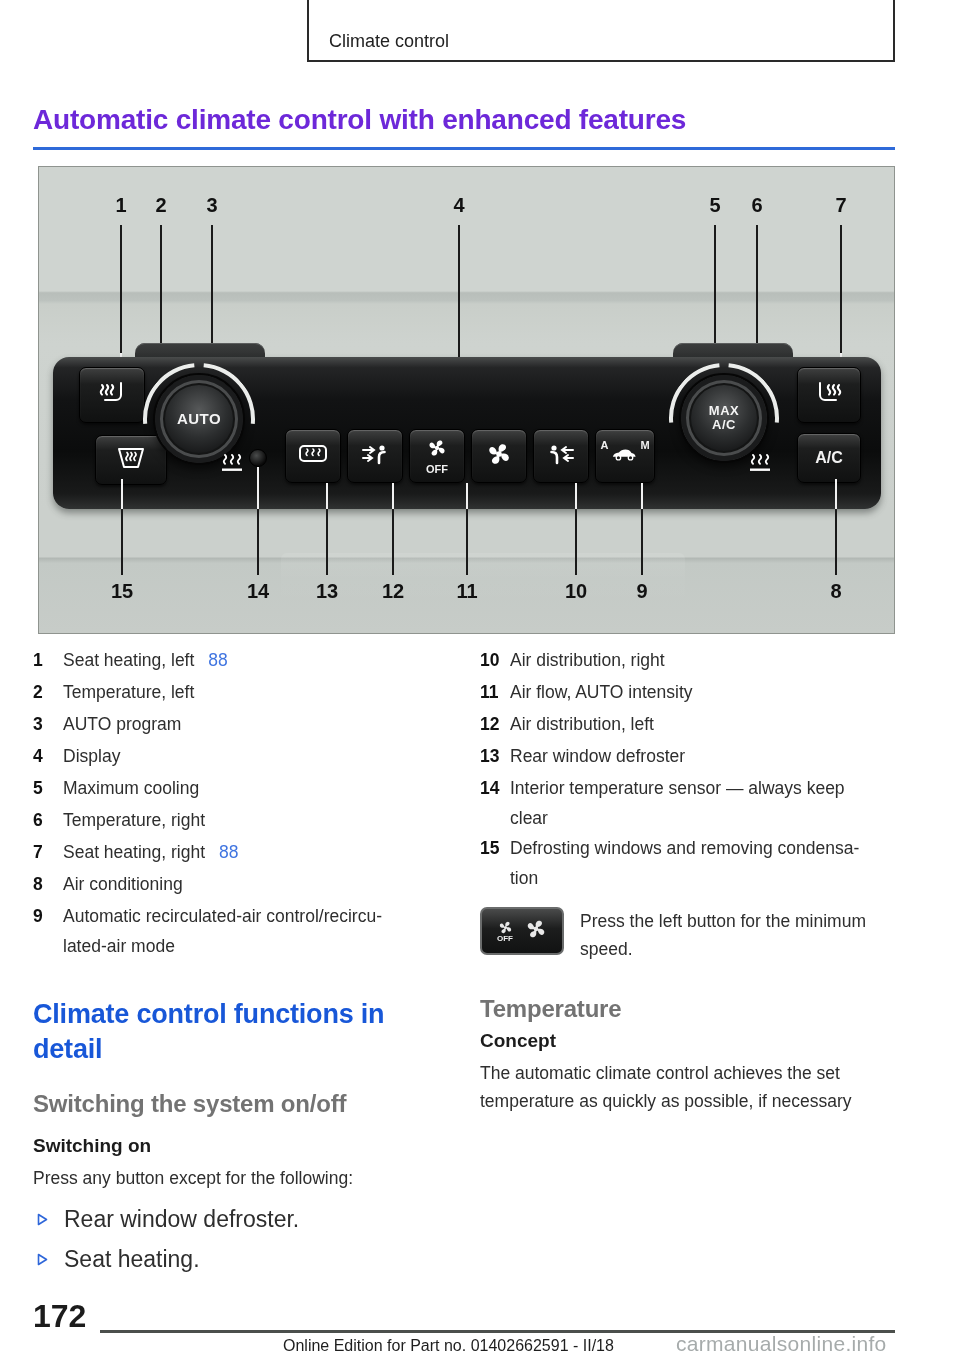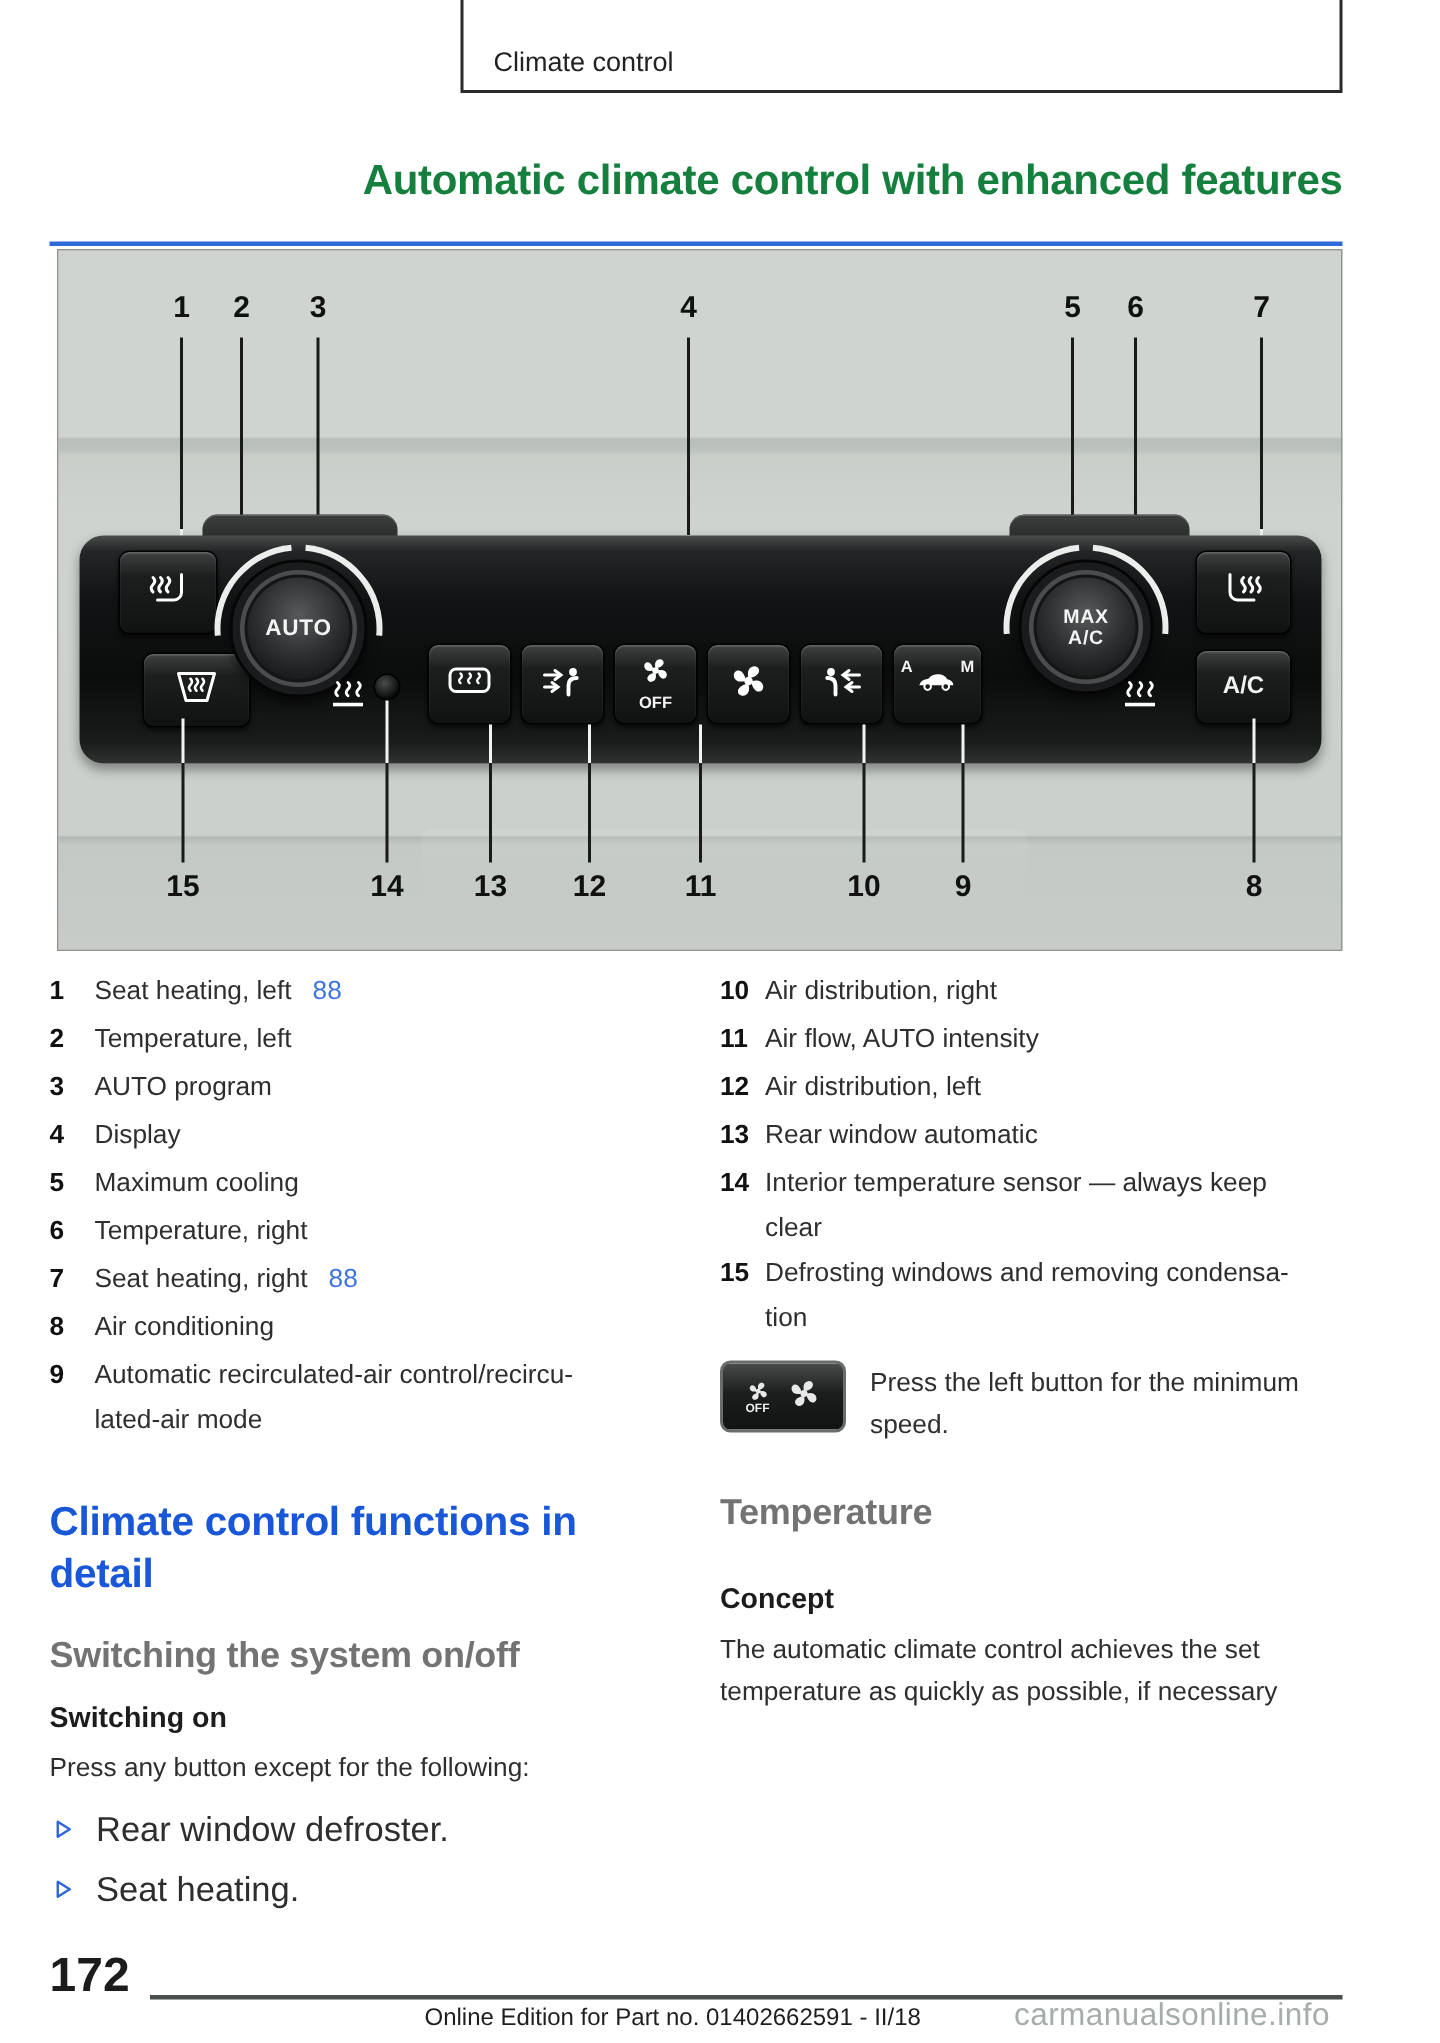--- a/index.html
+++ b/index.html
@@ -15,22 +15,22 @@
   }
   .chapter-tab .label { color:#fff; font-weight:bold; font-size:18px; letter-spacing:.5px; }
   .section-box {
     position:absolute; left:307px; top:-3px; width:588px; height:65px;
     border:2px solid #2a2a2a; background:#fff; display:flex; align-items:flex-end; padding:0 0 8px 20px;
   }
   .section-box .label { font-size:18px; color:#222; }
   
   .h1 {
     position:absolute; left:33px; top:104px; width:862px;
-    font-size:28px; font-weight:bold; color:#15803d; padding-bottom:25px;
-    border-bottom:3px solid #2e6ad9; letter-spacing:-.2px;text-align:right;
+    font-size:28px; font-weight:bold; color:#6d28d9; padding-bottom:11px;
+    border-bottom:3px solid #2e6ad9; letter-spacing:-.2px;
   }
   
   .figure {
     position:absolute; left:38px; top:166px; width:857px; height:468px;
     border:1px solid #8f948f;
     background:linear-gradient(180deg,
       #cfd4d0 0%, #cfd4d0 26.6%,
       #b8beba 27%, #bcc2be 28.6%,
       #c9cec9 29.4%, #ced3cf 38%,
       #cbd0cc 74%, #cbd0cc 83.6%,
@@ -392,21 +392,21 @@
     <div class="li">
         <span class="num">11</span>
         <span class="txt">Air flow, AUTO intensity</span>
       </div>
     <div class="li">
         <span class="num">12</span>
         <span class="txt">Air distribution, left</span>
       </div>
     <div class="li">
         <span class="num">13</span>
-        <span class="txt">Rear window automatic</span>
+        <span class="txt">Rear window defroster</span>
       </div>
     <div class="li">
         <span class="num">14</span>
         <span class="txt">Interior temperature sensor — always keep
 clear</span>
       </div>
     <div class="li">
         <span class="num">15</span>
         <span class="txt">Defrosting windows and removing condensa-
 tion</span>
@@ -436,21 +436,21 @@
               <path transform="rotate(270 12 12)" d="M12 10 C11 6.5 12 3.5 15 3 C18 2.6 19.5 5.5 17.8 7.6 C16.4 9.3 13.8 10.4 12 10 Z"></path>
             </g>
           </svg>
         </span>
       </div>
       <div class="body-p" style="margin-top:0;">Press the left button for the minimum
 speed.</div>
     </div>
 
     <div class="h3" style="margin-top:32px;">Temperature</div>
-    <div class="h4" style="margin-top:33px;">Concept</div>
+    <div class="h4" style="margin-top:7px;">Concept</div>
     <div class="body-p">The automatic climate control achieves the set
 temperature as quickly as possible, if necessary</div>
   </div>
 
   <div class="pagenum">172</div>
   <div class="foot-rule"></div>
   <div class="edition">Online Edition for Part no. 01402662591 - II/18</div>
   <div class="watermark">carmanualsonline.info</div>
 
 </div>

